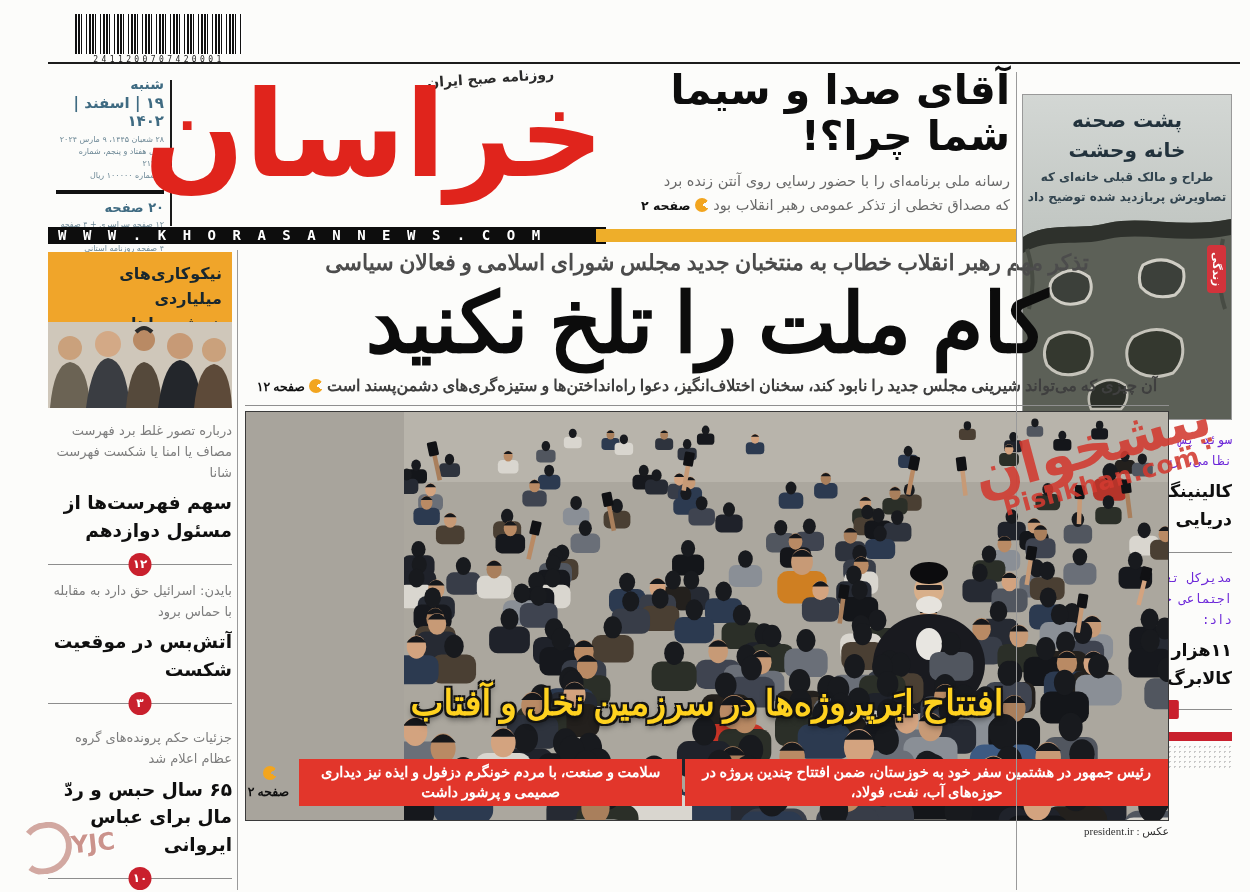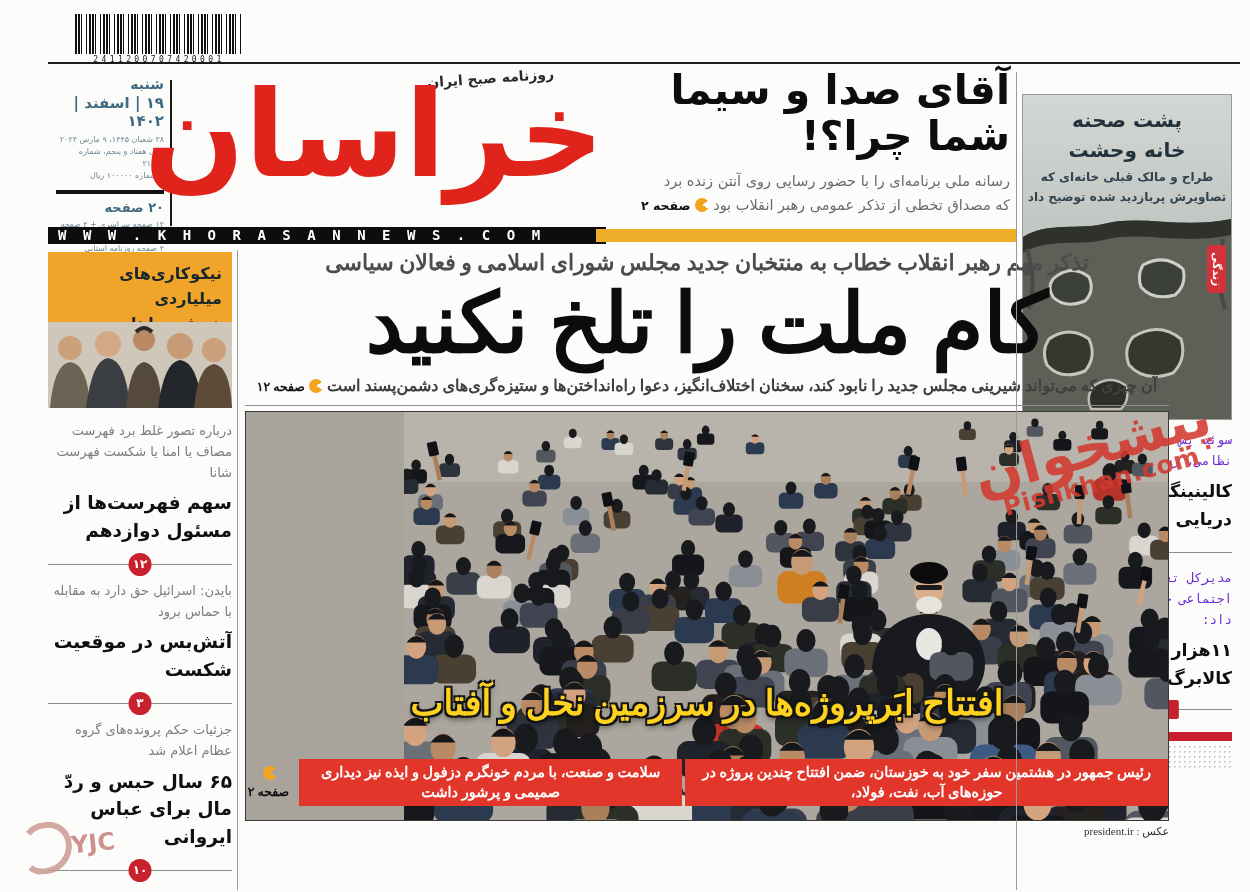--- a/index.html
+++ b/index.html
@@ -800,21 +800,21 @@
 
     <div>
       <div class="kick" style="margin-top:4px;">بایدن: اسرائیل حق دارد به مقابله با حماس برود</div>
       <div class="hl">آتش‌بس در موقعیت شکست</div>
       <div class="sep">
         <span class="pnum">۳</span>
       </div>
     </div>
 
     <div>
-      <div class="kick" style="margin-top:4px;">جزئیات حکم پرونده‌های گروه عظام اعلام شد</div>
+      <div class="kick" style="margin-top:12px;">جزئیات حکم پرونده‌های گروه عظام اعلام شد</div>
       <div class="hl">۶۵ سال حبس و ردّ مال برای عباس ایروانی</div>
       <div class="sep">
         <span class="pnum">۱۰</span>
       </div>
     </div>
 
     <div>
       <div class="feature-hl">سازوکار ستیز با سیل‌های سالانه</div>
 
     </div>

